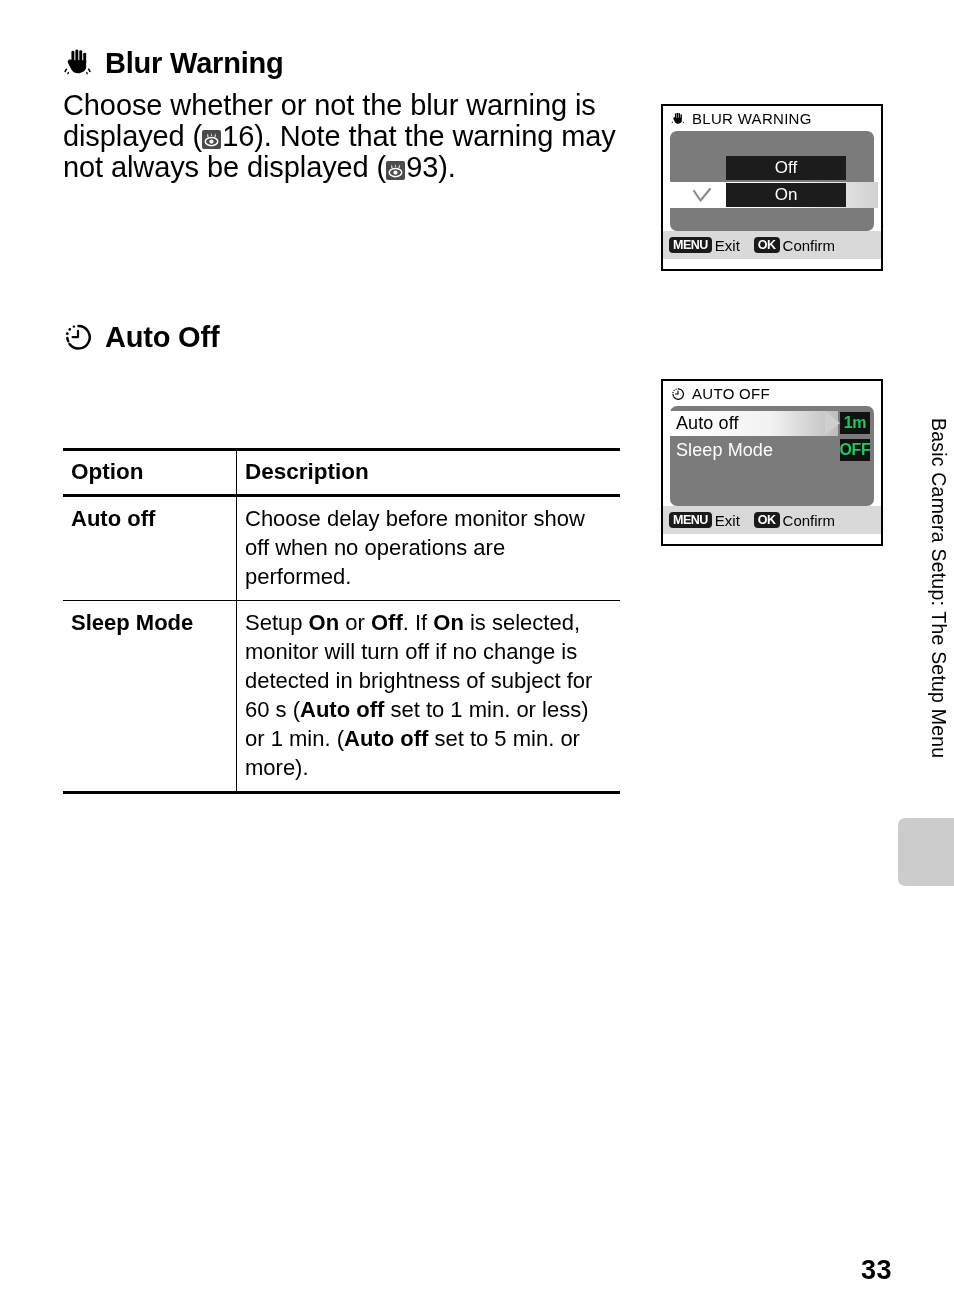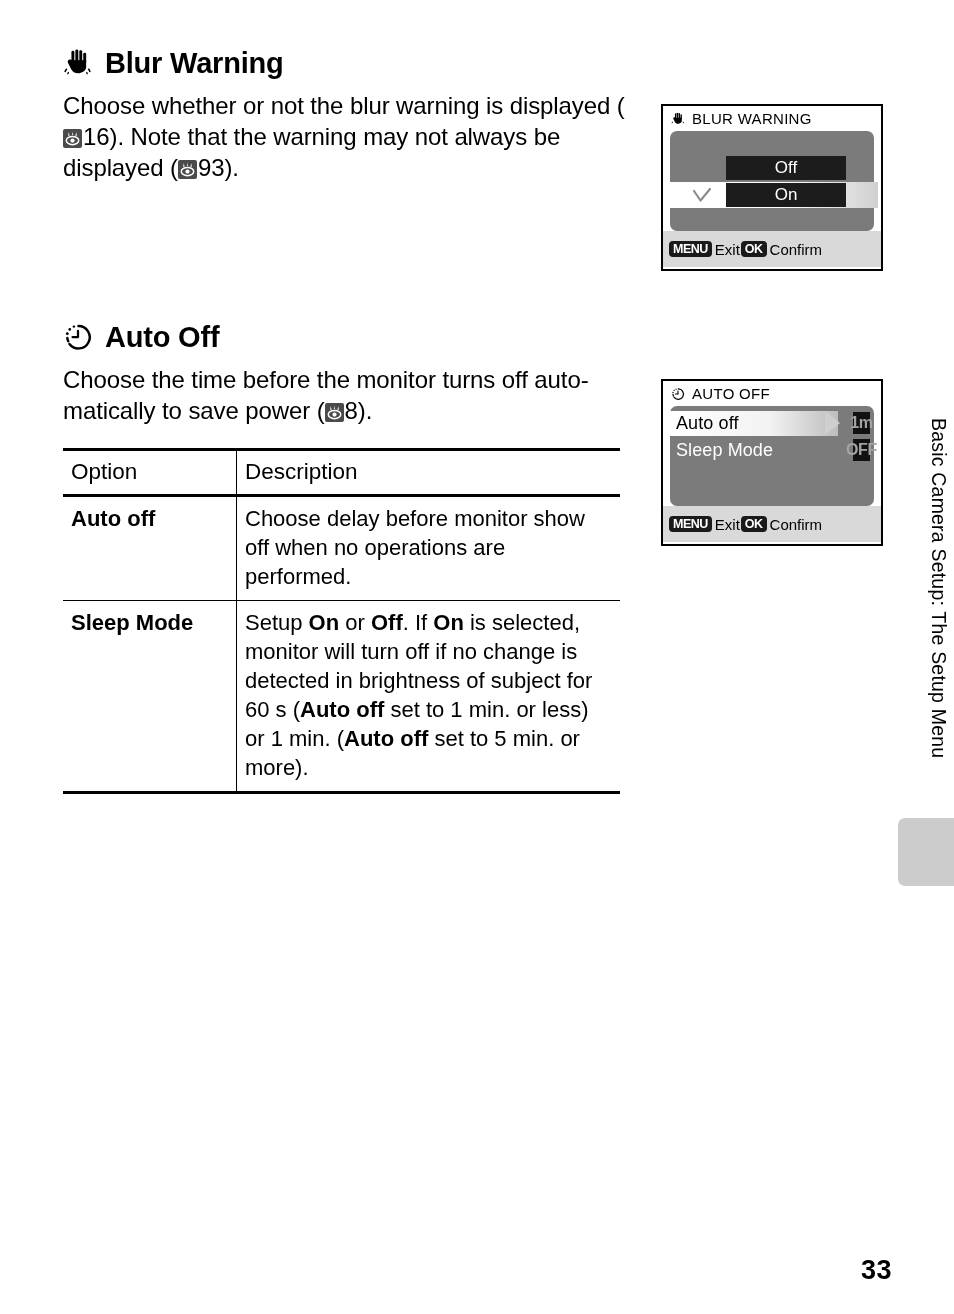--- a/index.html
+++ b/index.html
@@ -39,21 +39,21 @@
     letter-spacing: -0.2px;
     line-height: 1;
   }
 
   
   .hand-icon { width: 30px; height: 30px; display:block; }
   .clock-icon { width: 30px; height: 30px; display:block; }
 
   
   .body-text {
-    font-size: 24px;
+    font-size: 29px;
     line-height: 31px;
     letter-spacing: -0.1px;
   }
   .w-narrow { width: 570px; }
   .w-wide   { width: 830px; }
 
   
   .ref-icon {
     display: inline-block;
     width: 19px;
@@ -76,21 +76,21 @@
     font-size: 22px;
     line-height: 29px;
   }
   .opt-table th, .opt-table td {
     text-align: left;
     vertical-align: top;
     padding: 7px 10px 9px 8px;
   }
   .opt-table .col-opt { width: 155px; }
   .opt-table thead th {
-    font-weight: normal;
+    font-weight: bold;
     font-size: 22.5px;
     padding-top: 6px;
     padding-bottom: 8px;
   }
   .opt-table thead tr { border-top: 3px solid #000; border-bottom: 3px solid #000; }
   .opt-table tbody tr { border-bottom: 1.5px solid #000; }
   .opt-table tbody tr:last-child { border-bottom: 3px solid #000; }
   .opt-table th.col-opt, .opt-table td.col-opt { border-right: 1.5px solid #000; }
   .opt-table td.col-opt { font-weight: bold; }
   .opt-table b { font-weight: bold; }
@@ -118,25 +118,25 @@
   }
   .mon-title .mi { width: 14px; height: 14px; display:block; }
   .mon-body {
     position: relative;
     margin: 0 7px;
     height: 100px;
     background: #7b7b7b;
     border-radius: 7px;
   }
   .mon-footer {
-    height: 36px;
+    height: 28px;
     background: #d9d9d9;
     display: flex;
     align-items: center;
-    gap: 1px;
+    gap: 14px;
     padding-left: 6px;
     font-size: 15px;
   }
   .key {
     display: inline-block;
     background: #1a1a1a;
     color: #ffffff;
     font-weight: bold;
     font-size: 12.5px;
     letter-spacing: -0.5px;
@@ -208,25 +208,25 @@
     border-top: 12.5px solid transparent;
     border-bottom: 12.5px solid transparent;
     border-left: 15px solid #cfcfcf;
   }
   .ao-row.sel .lbl { position: relative; color: #000; }
   .ao-row.plain { top: 32px; }
   .ao-row.plain .lbl { color: #ffffff; }
   .ao-val {
     position: absolute;
     background: #111111;
-    color: #a3a3a3;
+    color: #22c55e;
     font-size: 16px;
     font-weight: bold;
     letter-spacing: -0.3px;
-    width: 17px;
+    width: 30px;
     height: 22px;
     display: flex;
     align-items: center;
     justify-content: center;
     right: 4px;
   }
   .ao-val.v1 { top: 6px; }
   .ao-val.v2 { top: 33px; }
 
   
@@ -353,31 +353,20 @@
           <path d="M5.6 20.6A12 12 0 0 1 4.6 17" fill="none" stroke="#000" stroke-width="2.6" stroke-linecap="round"></path>
           <circle cx="4.6" cy="12.4" r="1.5" fill="#000"></circle>
           <circle cx="7.2" cy="7.9" r="1.4" fill="#000"></circle>
           <circle cx="11.6" cy="4.9" r="1.3" fill="#000"></circle>
           <path d="M16 9.5 V16 H10.2" fill="none" stroke="#000" stroke-width="2.4" stroke-linecap="round" stroke-linejoin="round"></path>
         </svg>
       </span>
       <span class="heading-text">Auto Off</span>
     </div>
 
-    <div class="body-text w-narrow">
-      <span>Choose the time before the monitor turns off auto-matically to save power (</span><span class="ref-icon"><svg width="19" height="19" viewBox="0 0 19 19">
-            <g fill="#ffffff">
-              <path d="M5.6 3.2l1.1 3.3-1.5 0.6z"></path>
-              <path d="M9.5 2.6l0.5 3.4h-1z"></path>
-              <path d="M13.4 3.2l-1.1 3.3 1.5 0.6z"></path>
-              <ellipse cx="9.5" cy="11.6" rx="6.2" ry="4.1" fill="none" stroke="#ffffff" stroke-width="1.5"></ellipse>
-              <circle cx="9.5" cy="11.6" r="2.1"></circle>
-            </g>
-          </svg></span><span>8</span><span>).</span>
-    </div>
   </div>
 
   <div class="monitor" style="left:661px; top:379px;">
     <div class="mon-title">
       <span>
         <svg class="mi" viewBox="0 0 32 32" aria-hidden="true">
           <path d="M16.5 4.2a12 12 0 1 1-9.6 19.2" fill="none" stroke="#000" stroke-width="2.8" stroke-linecap="round"></path>
           <path d="M5.6 20.6A12 12 0 0 1 4.6 17" fill="none" stroke="#000" stroke-width="2.8" stroke-linecap="round"></path>
           <circle cx="4.6" cy="12.4" r="1.6" fill="#000"></circle>
           <circle cx="7.2" cy="7.9" r="1.5" fill="#000"></circle>

